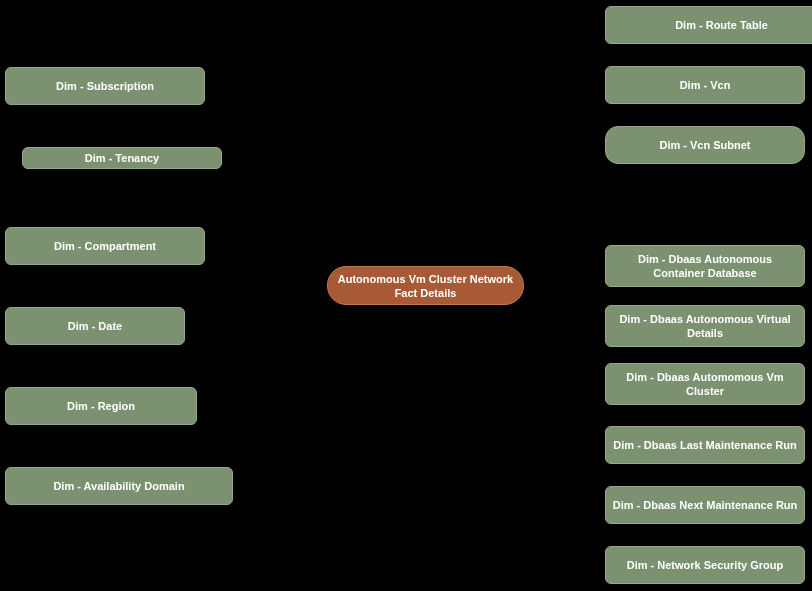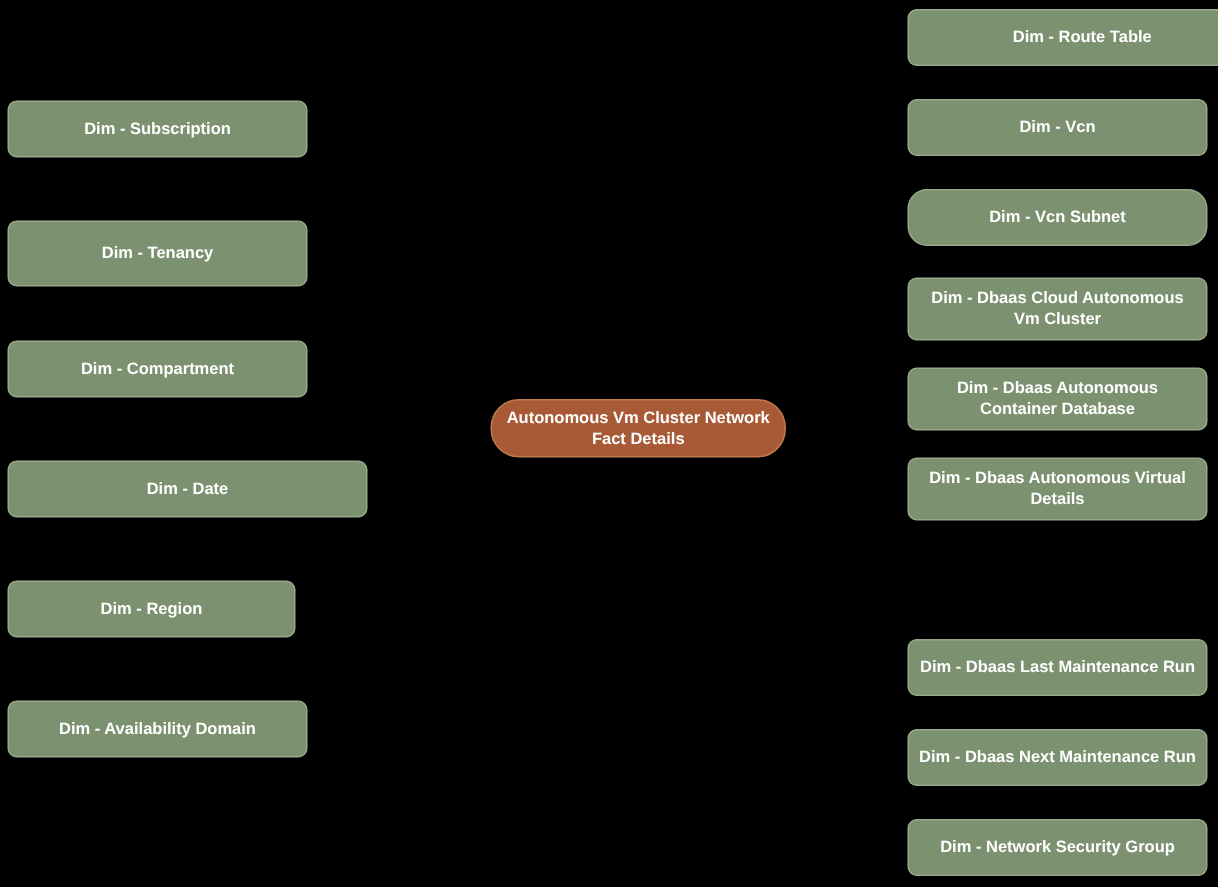--- a/index.html
+++ b/index.html
@@ -39,31 +39,31 @@
     border: 1px solid var(--fact-border, #bf7b4e);
   }
   .nowrap { white-space: nowrap; }
 </style>
 </head>
 <body>
 
 <div class="canvas">
 
   <div class="node dim" style="left:5px; top:67px; width:200px; height:38px;text-align:center;">Dim - Subscription</div>
-  <div class="node dim" style="left:5px; top:147px; width:200px; height:44px;">Dim - Tenancy</div>
+  <div class="node dim" style="left:22px; top:147px; width:200px; height:22px;">Dim - Tenancy</div>
   <div class="node dim" style="left:5px; top:227px; width:200px; height:38px;">Dim - Compartment</div>
-  <div class="node dim" style="left:5px; top:307px; width:240px; height:38px;">Dim - Date</div>
+  <div class="node dim" style="left:5px; top:307px; width:180px; height:38px;">Dim - Date</div>
   <div class="node dim" style="left:5px; top:387px; width:192px; height:38px;">Dim - Region</div>
-  <div class="node dim" style="left:5px; top:467px; width:200px; height:38px;text-align:center;">Dim - Availability Domain</div>
+  <div class="node dim" style="left:5px; top:467px; width:228px; height:38px;text-align:center;">Dim - Availability Domain</div>
 
   <div class="node fact" style="left:327px; top:266px; width:197px; height:39px;border-radius:19px;">Autonomous Vm Cluster Network Fact Details</div>
 
   <div class="node dim" style="left:605px; top:6px; width:228px; height:38px;padding-left:10px;">Dim - Route Table</div>
   <div class="node dim" style="left:605px; top:66px; width:200px; height:38px;">Dim - Vcn</div>
   <div class="node dim" style="left:605px; top:126px; width:200px; height:38px;border-radius:13px;">Dim - Vcn Subnet</div>
-  <div class="node dim" style="left:605px; top:185px; width:200px; height:42px;">Dim - Dbaas Cloud Autonomous Vm Cluster</div>
   <div class="node dim" style="left:605px; top:245px; width:200px; height:42px;">Dim - Dbaas Autonomous Container Database</div>
   <div class="node dim" style="left:605px; top:305px; width:200px; height:42px;">Dim - Dbaas Autonomous Virtual Details</div>
+  <div class="node dim" style="left:605px; top:363px; width:200px; height:42px;">Dim - Dbaas Automomous Vm Cluster</div>
   <div class="node dim nowrap" style="left:605px; top:426px; width:200px; height:38px;">Dim - Dbaas Last Maintenance Run</div>
   <div class="node dim nowrap" style="left:605px; top:486px; width:200px; height:38px;">Dim - Dbaas Next Maintenance Run</div>
   <div class="node dim" style="left:605px; top:546px; width:200px; height:38px;">Dim - Network Security Group</div>
 
 </div>
 
 </body></html>

